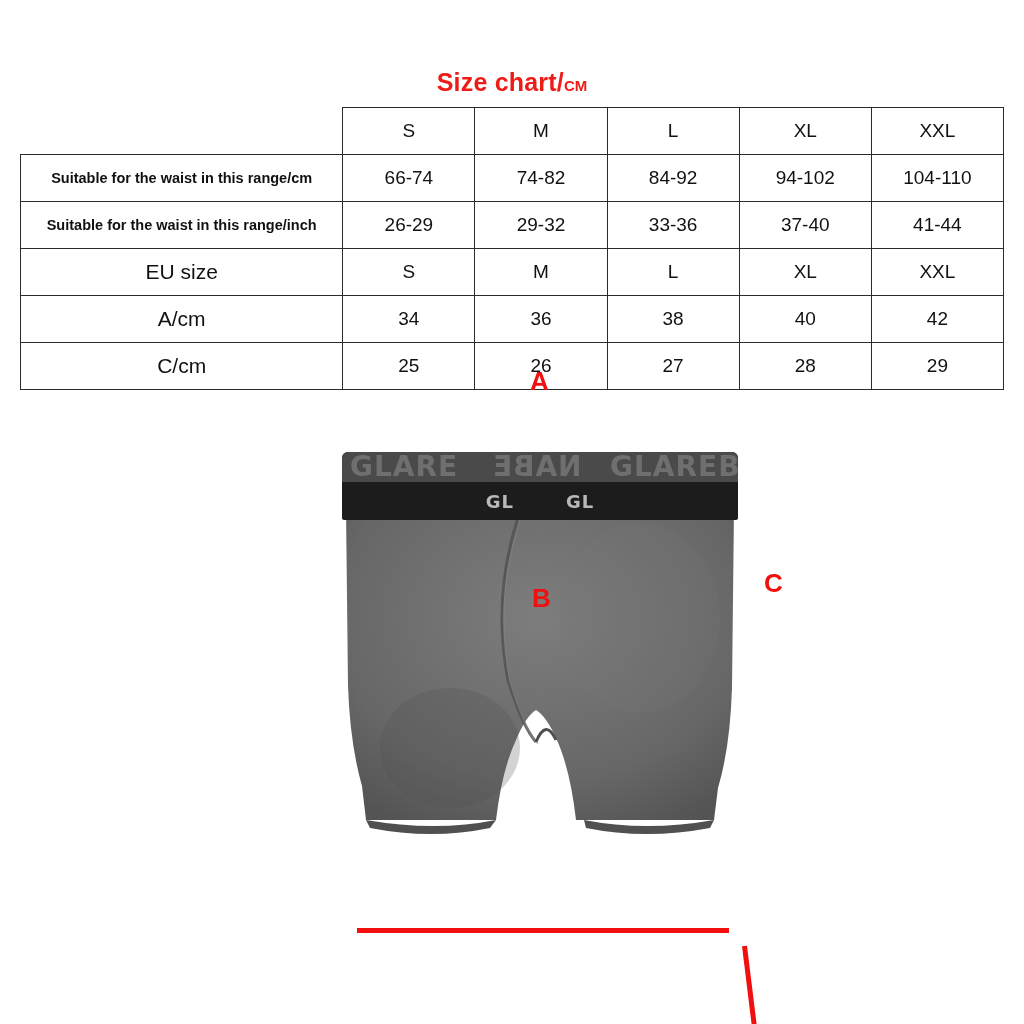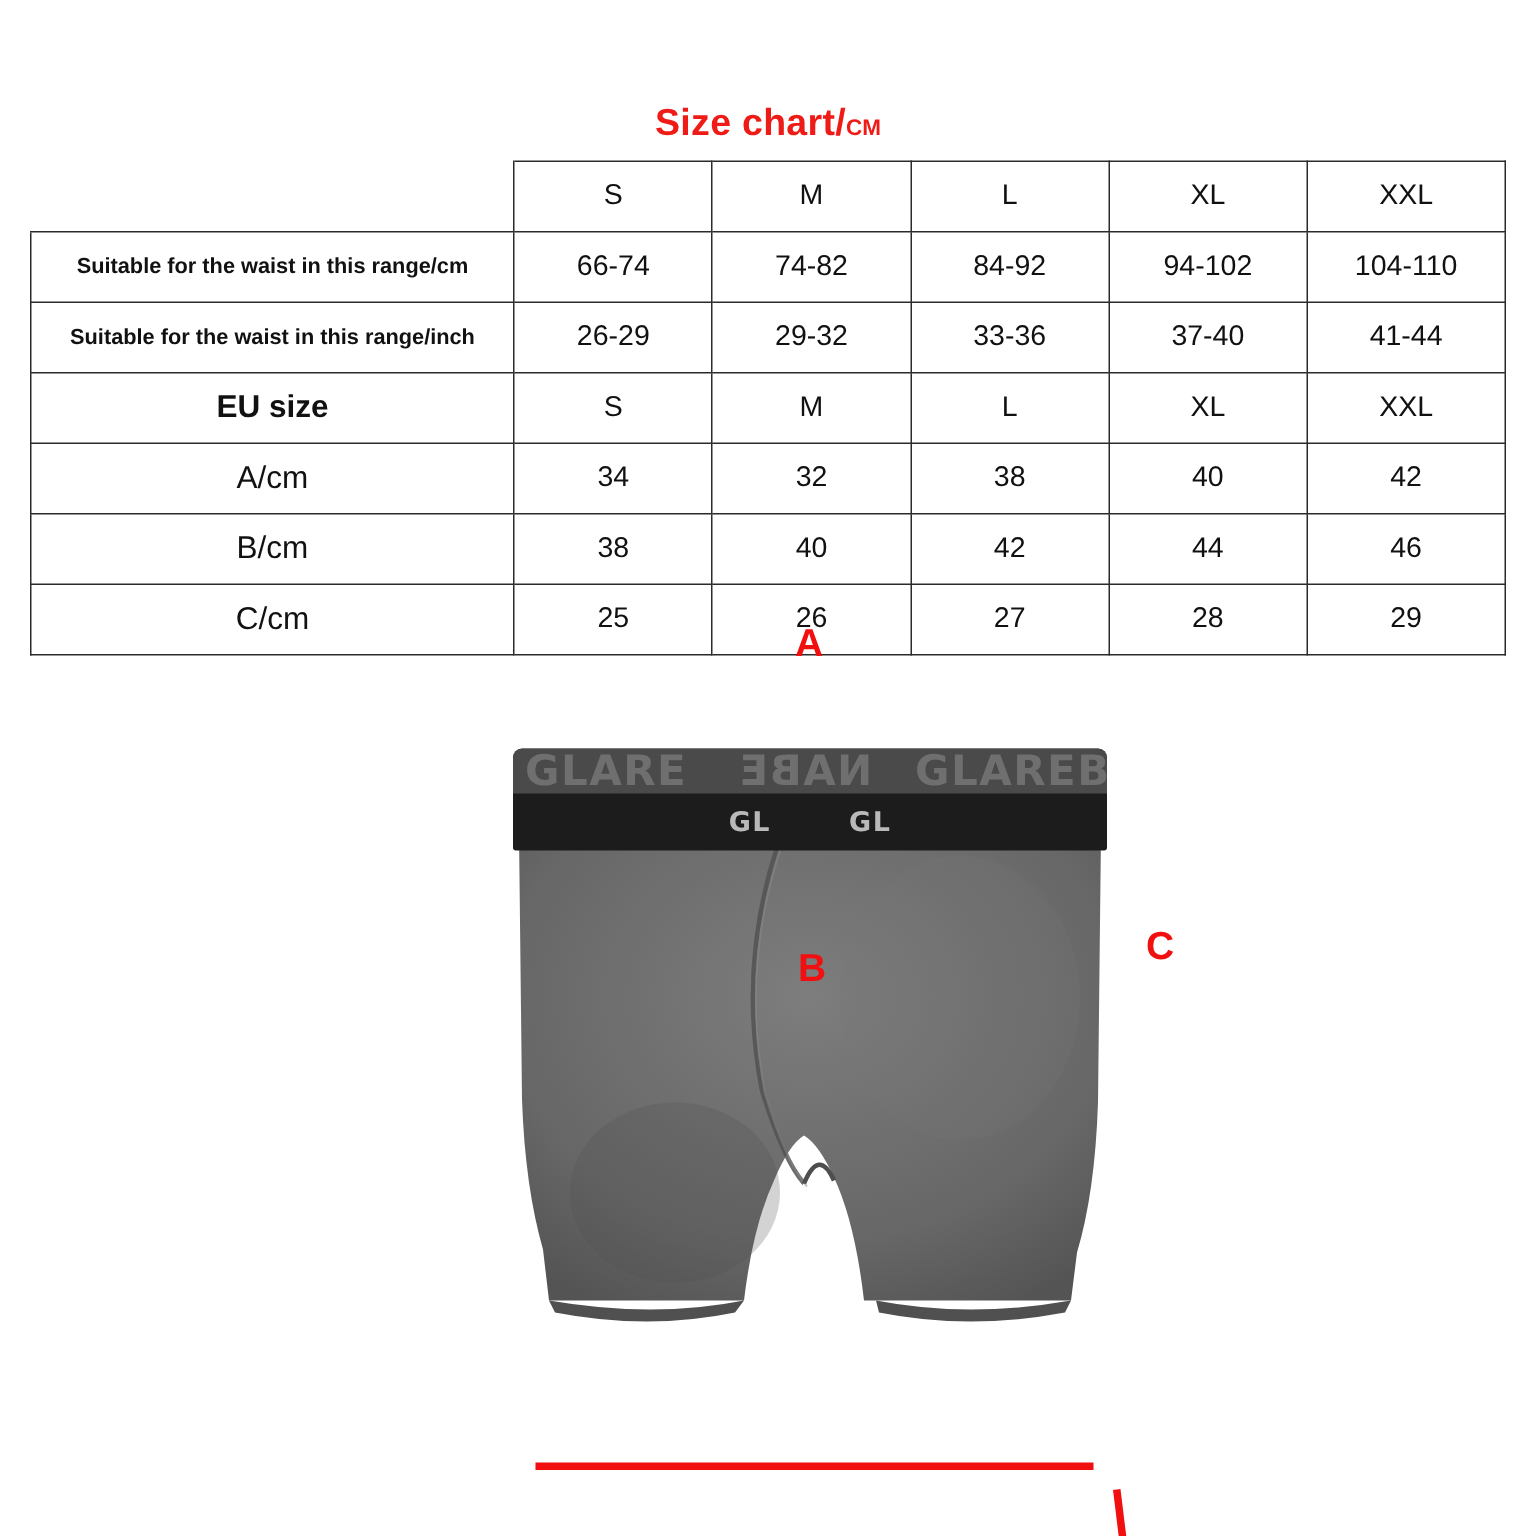--- a/index.html
+++ b/index.html
@@ -58,21 +58,21 @@
   }
   .chart td.blank {
     border-left: none;
     border-top: none;
   }
   .chart tr.head td {
     font-size: 19px;
   }
   .chart td.eu-label {
     font-size: 21px;
-    font-weight: bold;
+    font-weight: normal;
   }
   .chart td.row-label-big {
     font-size: 21px;
   }
   .col-label { width: 322px; }
   .col-size  { width: 132px; }
 
   
   .figure {
     position: relative;
@@ -212,34 +212,26 @@
       <td>S</td>
       <td>M</td>
       <td>L</td>
       <td>XL</td>
       <td>XXL</td>
     </tr>
 
     <tr>
       <td class="row-label-big">A/cm</td>
       <td>34</td>
-      <td>32</td>
+      <td>36</td>
       <td>38</td>
       <td>40</td>
       <td>42</td>
     </tr>
 
-    <tr>
-      <td class="row-label-big">B/cm</td>
-      <td>38</td>
-      <td>40</td>
-      <td>42</td>
-      <td>44</td>
-      <td>46</td>
-    </tr>
 
     <tr>
       <td class="row-label-big">C/cm</td>
       <td>25</td>
       <td>26</td>
       <td>27</td>
       <td>28</td>
       <td>29</td>
     </tr>
   </tbody>

